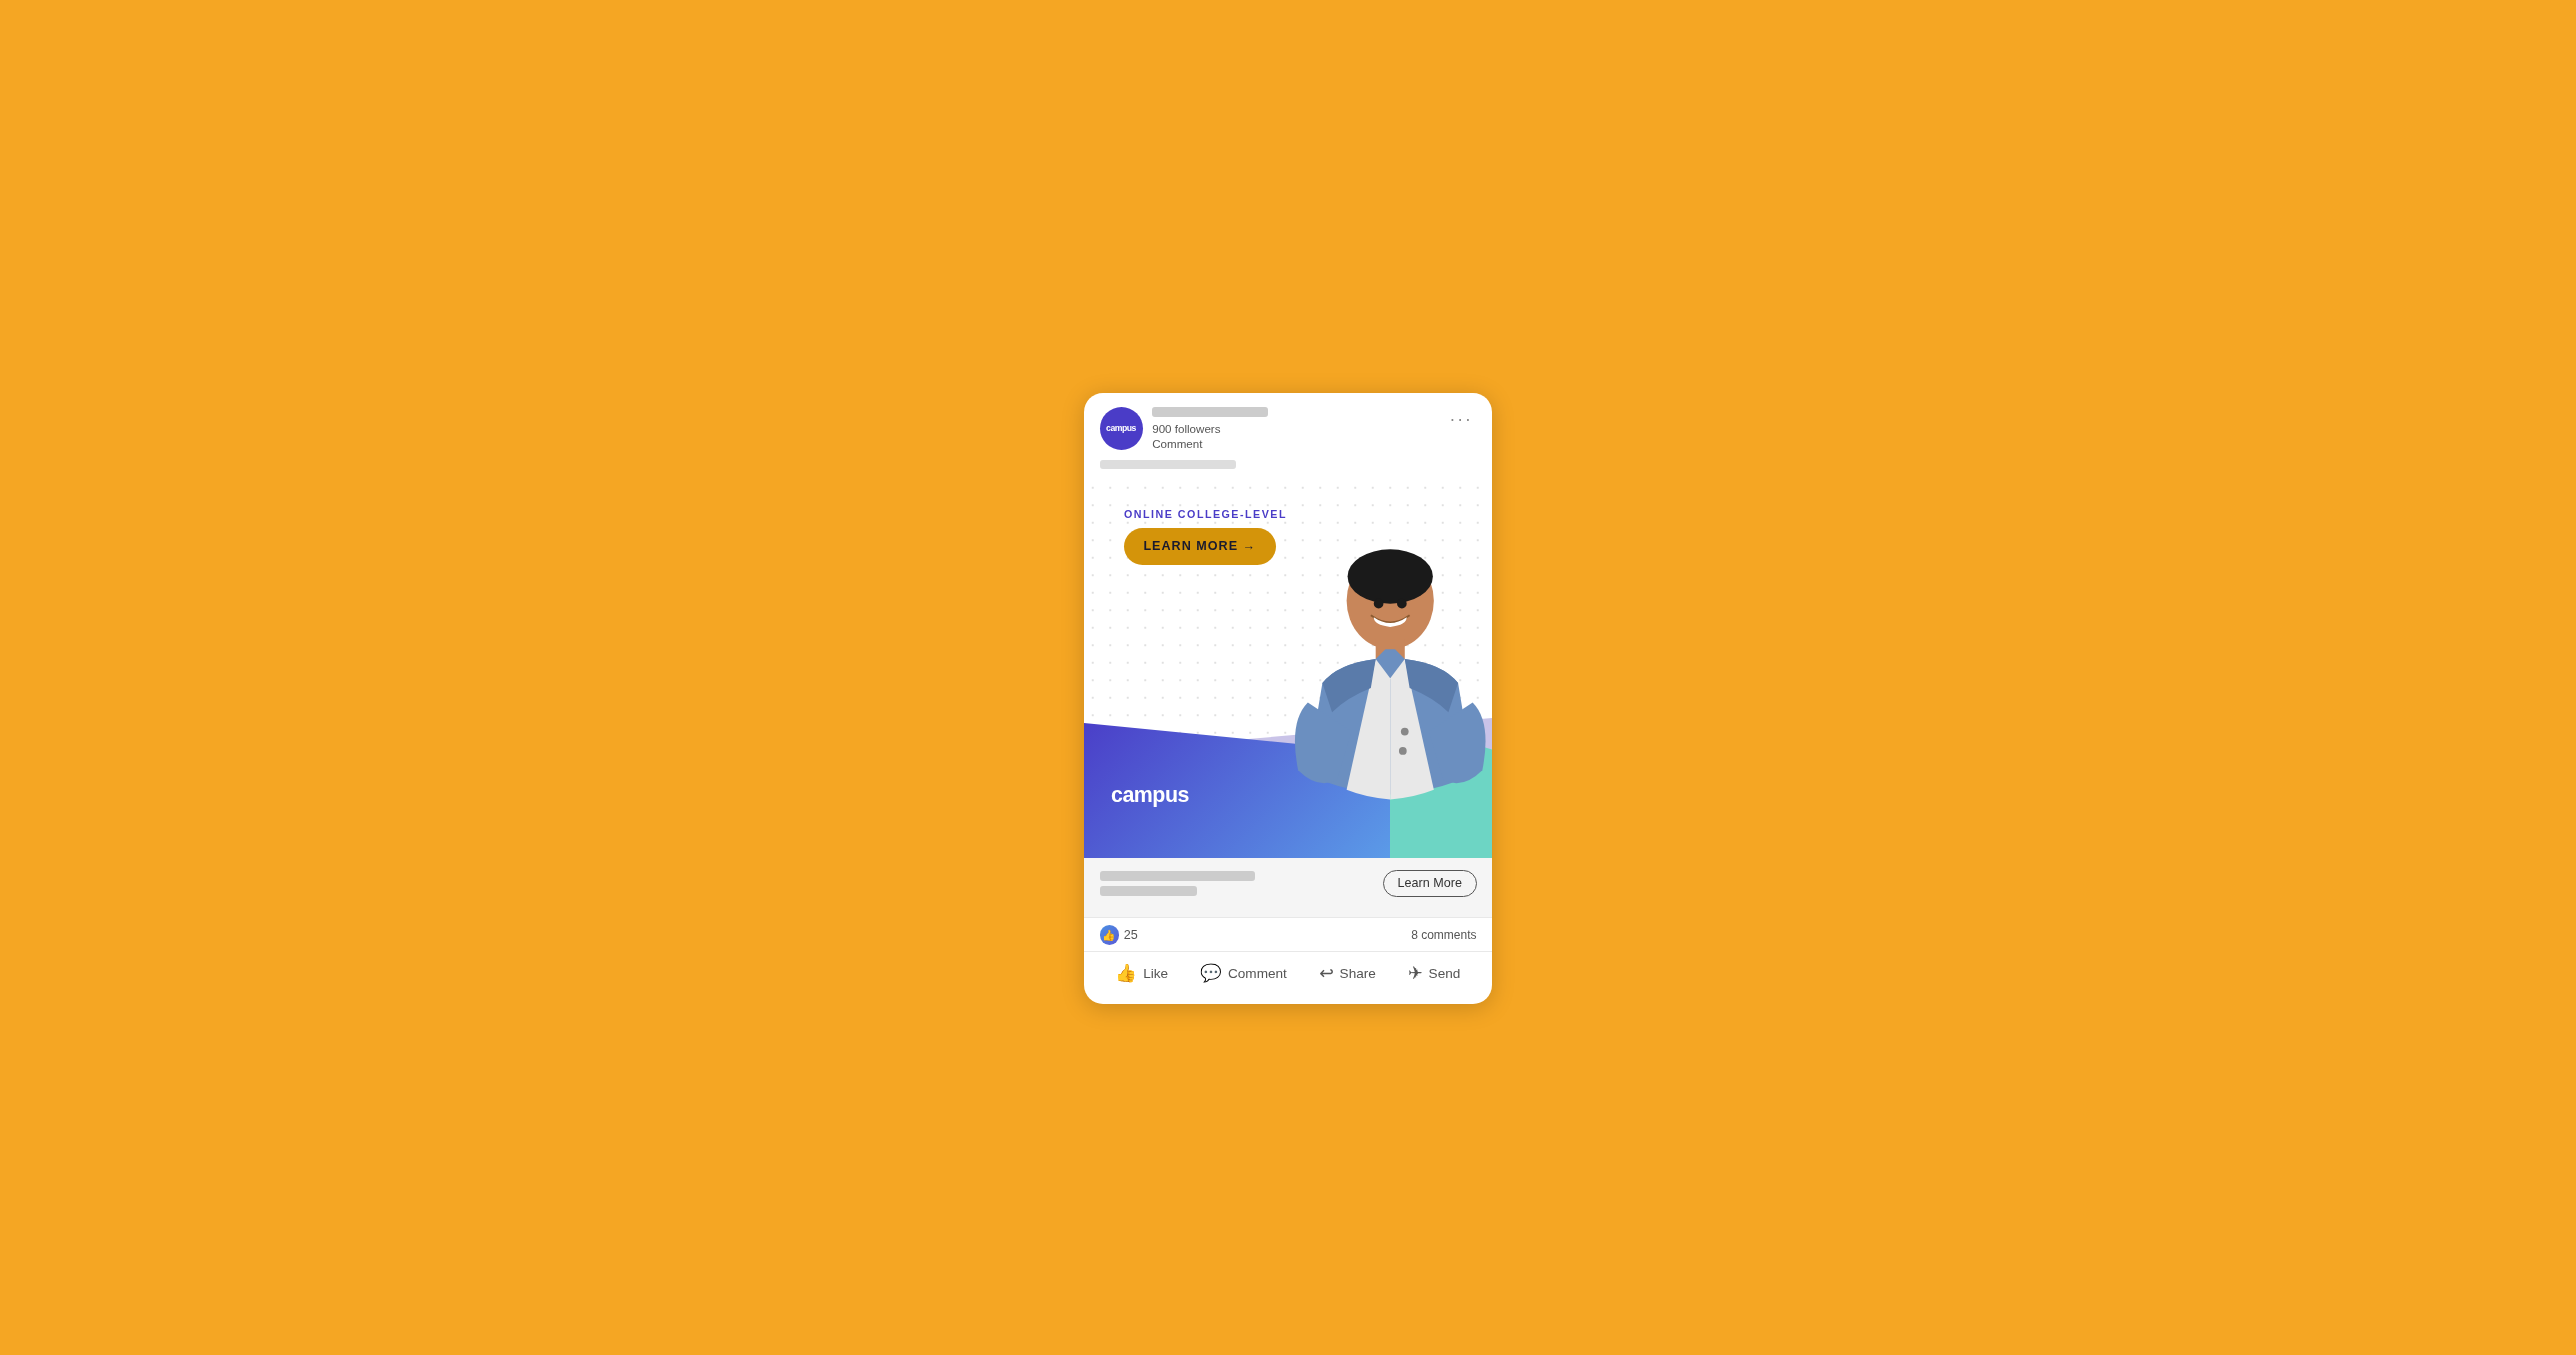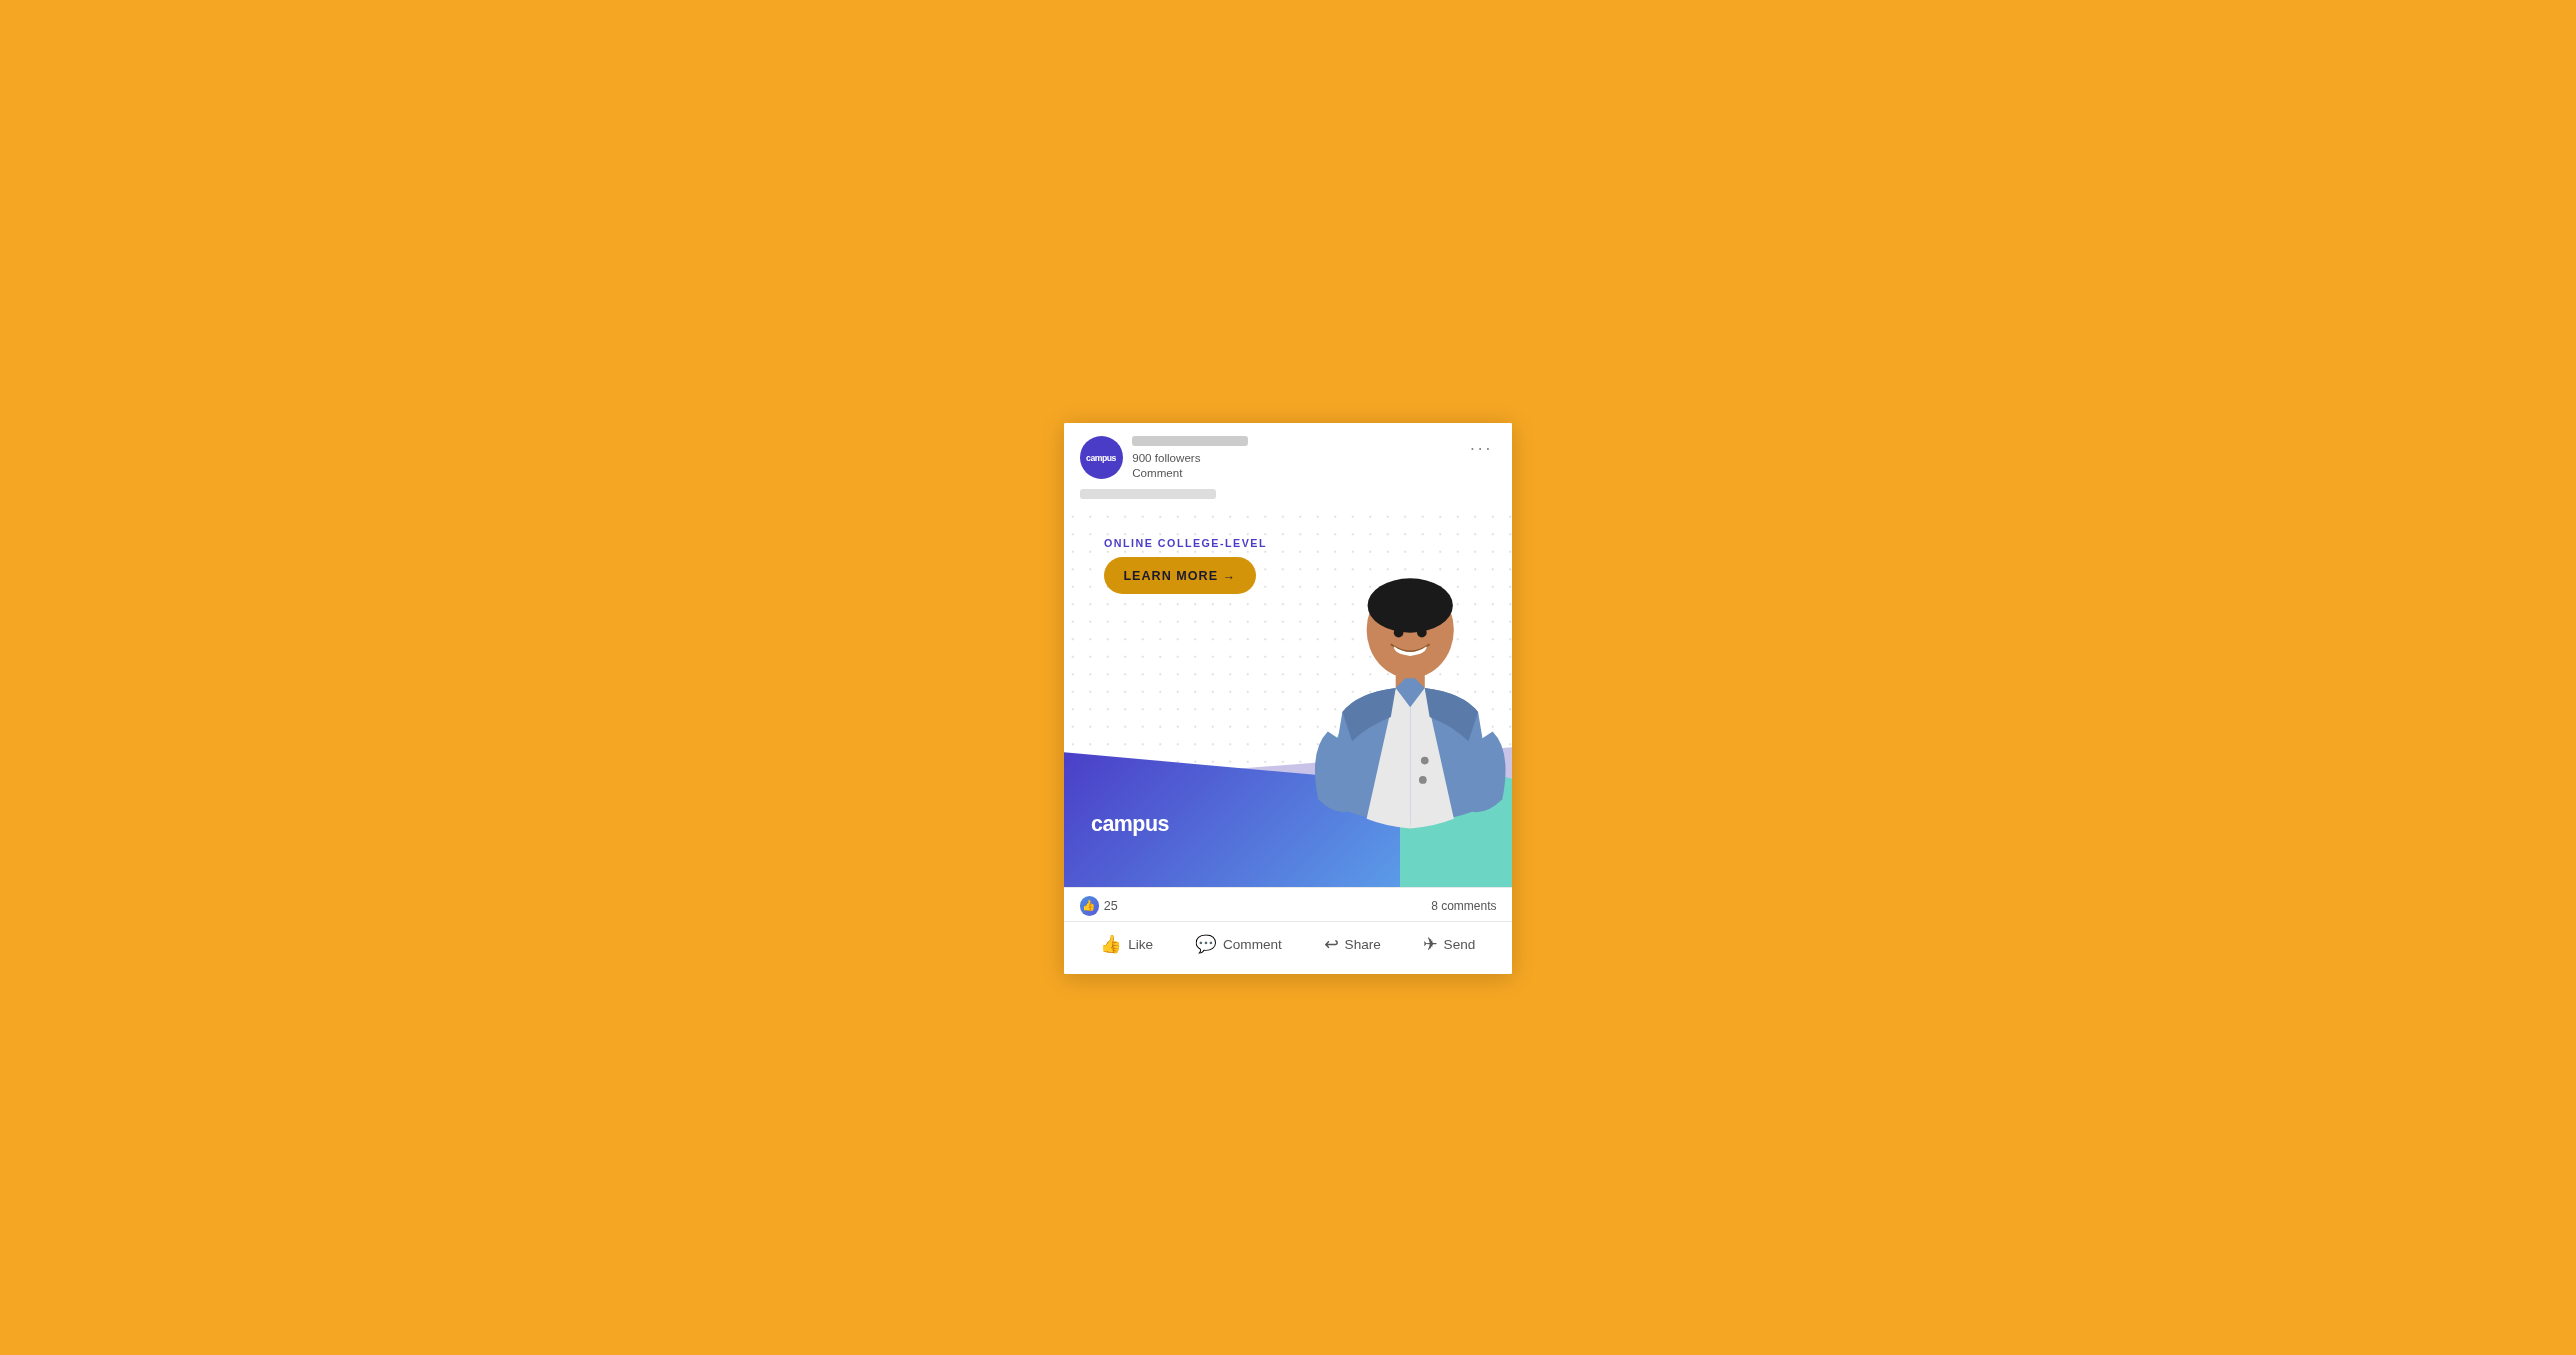--- a/index.html
+++ b/index.html
@@ -8,22 +8,22 @@
       background-color: #F5A623;
       display: flex;
       align-items: center;
       justify-content: center;
       min-height: 100vh;
       font-family: -apple-system, BlinkMacSystemFont, 'Segoe UI', Helvetica, Arial, sans-serif;
     }
 
     .card {
       background: #fff;
-      border-radius: 1px;
-      width: 448px;
+      border-radius: 19px;
+      width: 408px;
       box-shadow: 0 3.9px 23px rgba(0,0,0,0.18);
       overflow: hidden;
       margin-top: 42px;
     }
 
     
     .card-header {
       display: flex;
       align-items: flex-start;
       justify-content: space-between;
@@ -400,20 +400,29 @@
       </svg>
     </div>
 
     <div class="ad-text">
       <div class="ad-subtitle">ONLINE COLLEGE-LEVEL</div>
       <button class="learn-more-btn">LEARN MORE →</button>
     </div>
 
   </div>
 
+  <div class="card-footer">
+    <div class="footer-top">
+      <div class="footer-text-area">
+        <div class="footer-bar-1"></div>
+        <div class="footer-bar-2"></div>
+      </div>
+      <button class="learn-more-small">Learn More</button>
+    </div>
+  </div>
 
   <div class="engagement-row">
     <div class="reactions">
       <div class="reaction-icon">👍</div>
       <span>25</span>
     </div>
     <span class="comments-count">8 comments</span>
   </div>
 
   <div class="action-bar">

